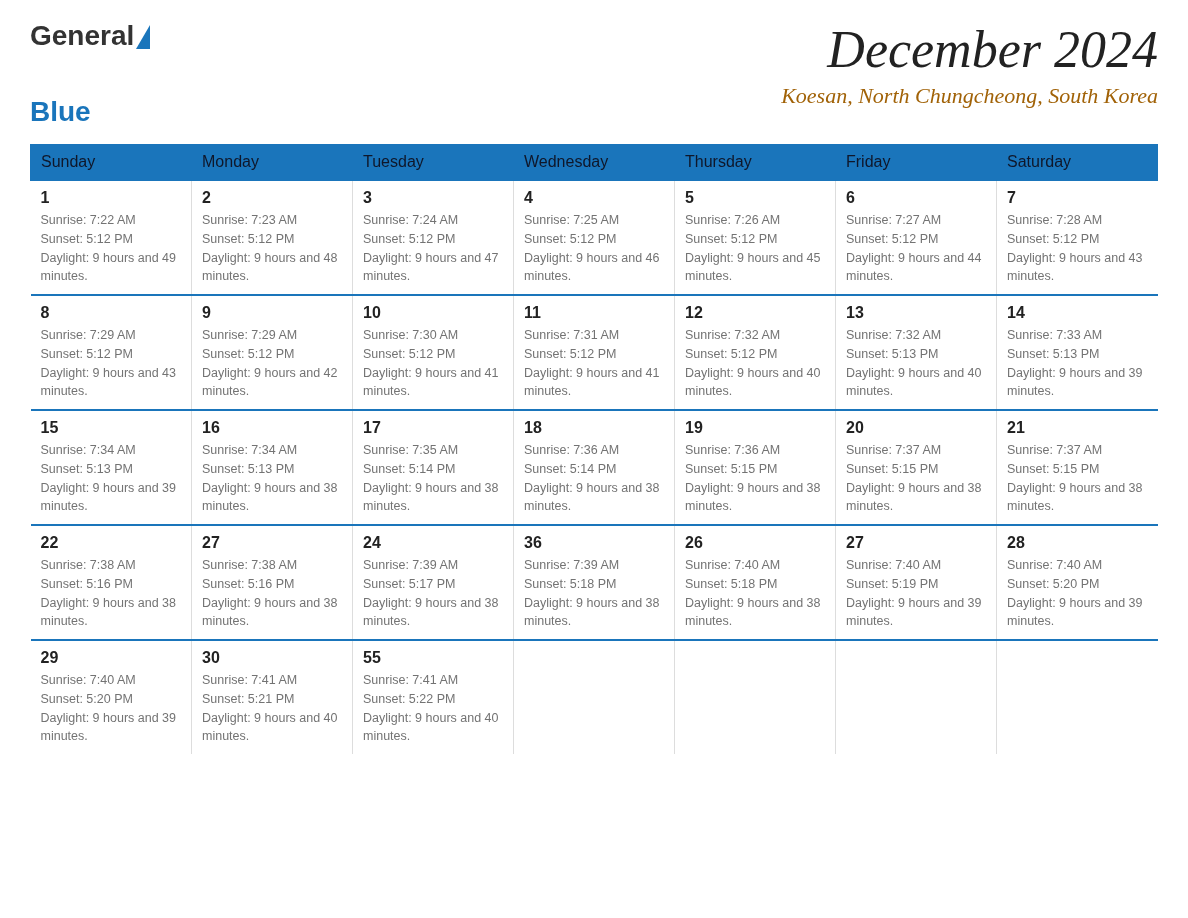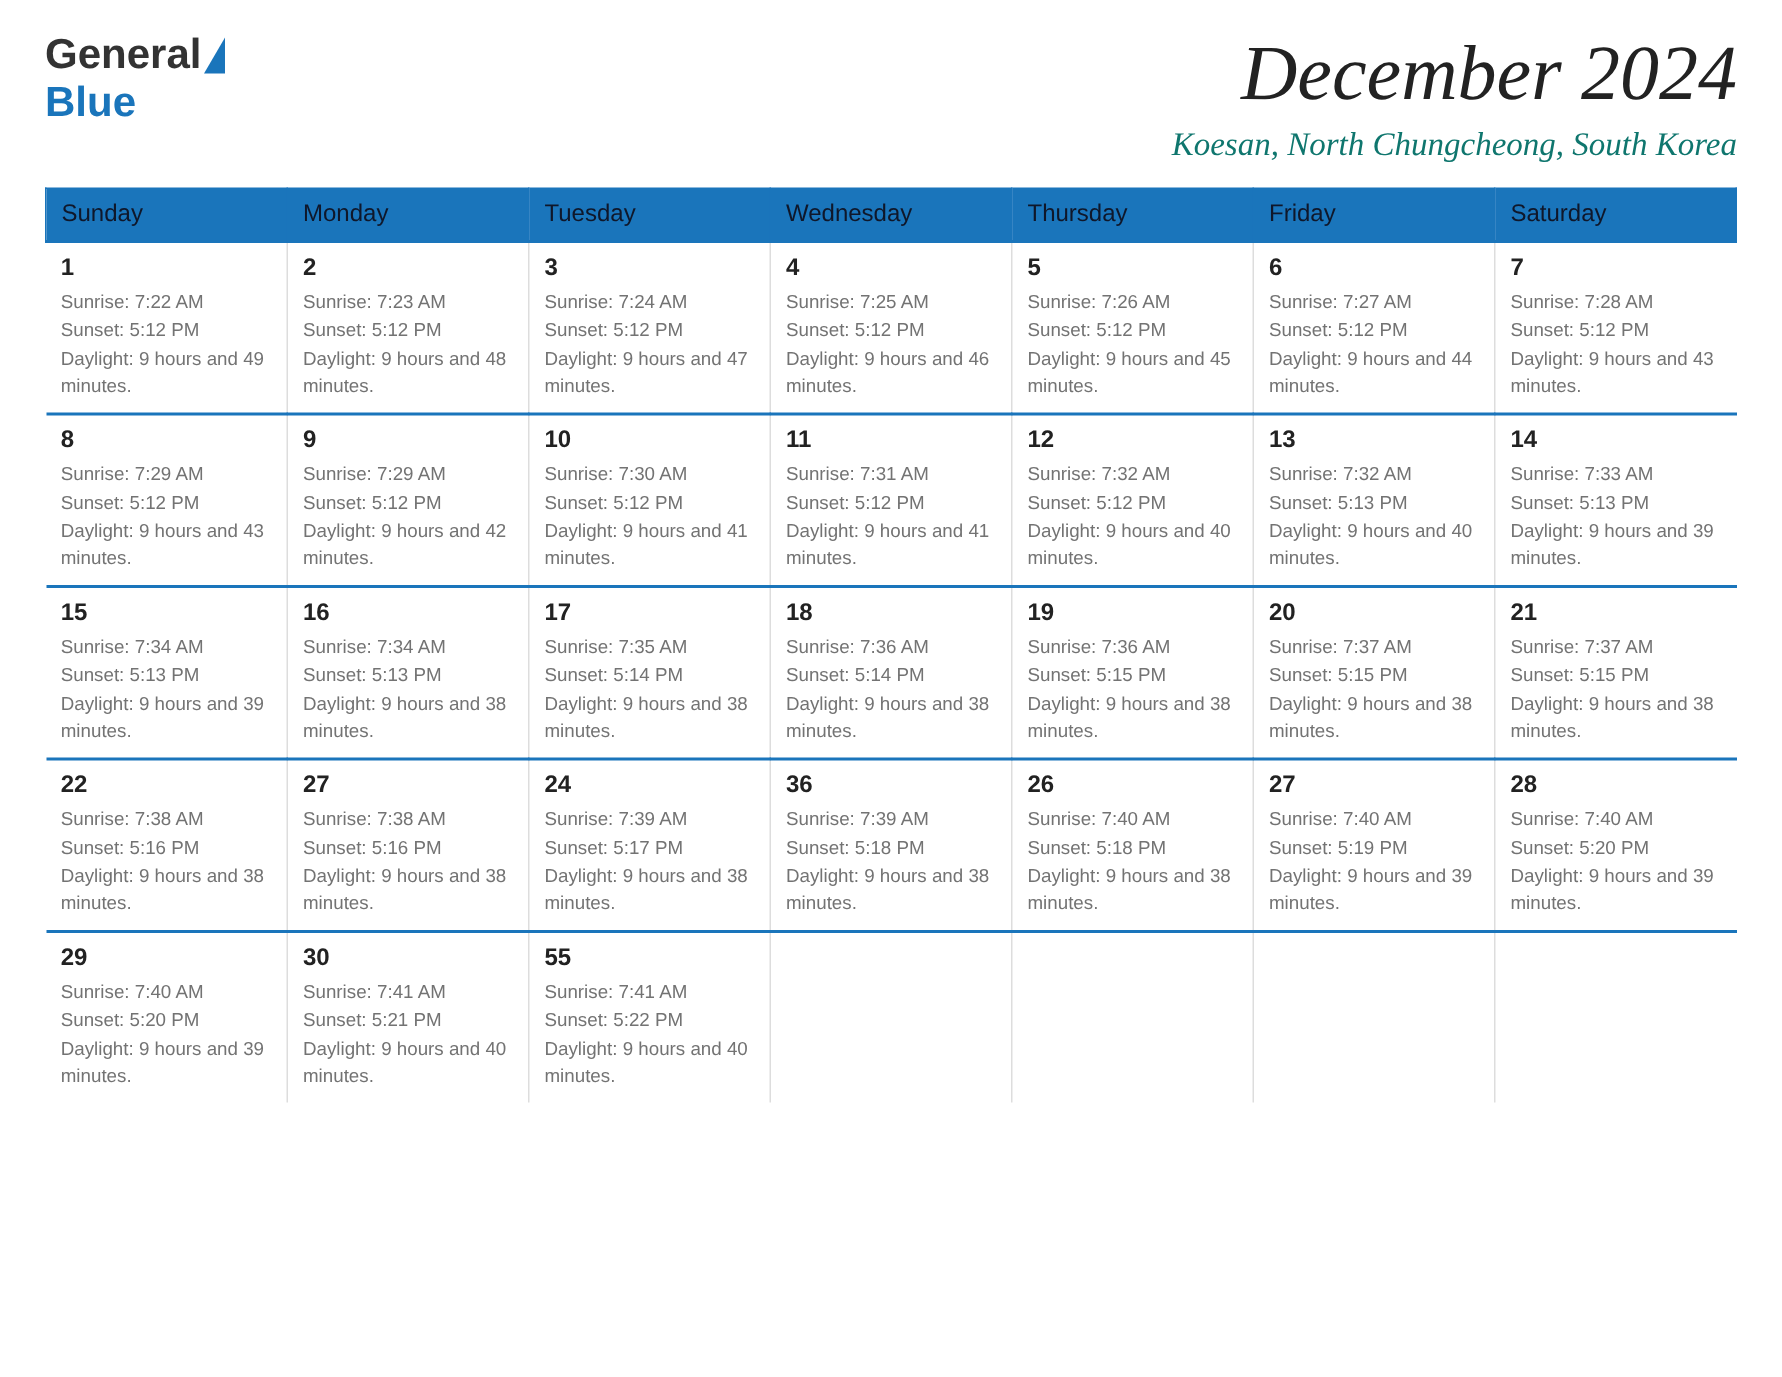--- a/index.html
+++ b/index.html
@@ -15,20 +15,21 @@
       display: flex;
       justify-content: space-between;
       align-items: flex-start;
       margin-bottom: 16px;
     }
 
     .logo {
       display: flex;
       flex-direction: column;
       align-items: flex-start;
+      gap: 44px;
     }
 
     .logo-top {
       display: flex;
       align-items: center;
     }
 
     .logo-general {
       font-size: 28px;
       font-weight: bold;
@@ -61,21 +62,21 @@
 
     .calendar-title {
       font-size: 52px;
       font-weight: normal;
       color: #222;
       font-family: Georgia, serif;
     }
 
     .calendar-subtitle {
       font-size: 22px;
-      color: #0f766e;
+      color: #a16207;
       font-family: Georgia, serif;
       margin-top: 4px;
     }
 
     table {
       width: 100%;
       border-collapse: collapse;
       table-layout: fixed;
     }
 

